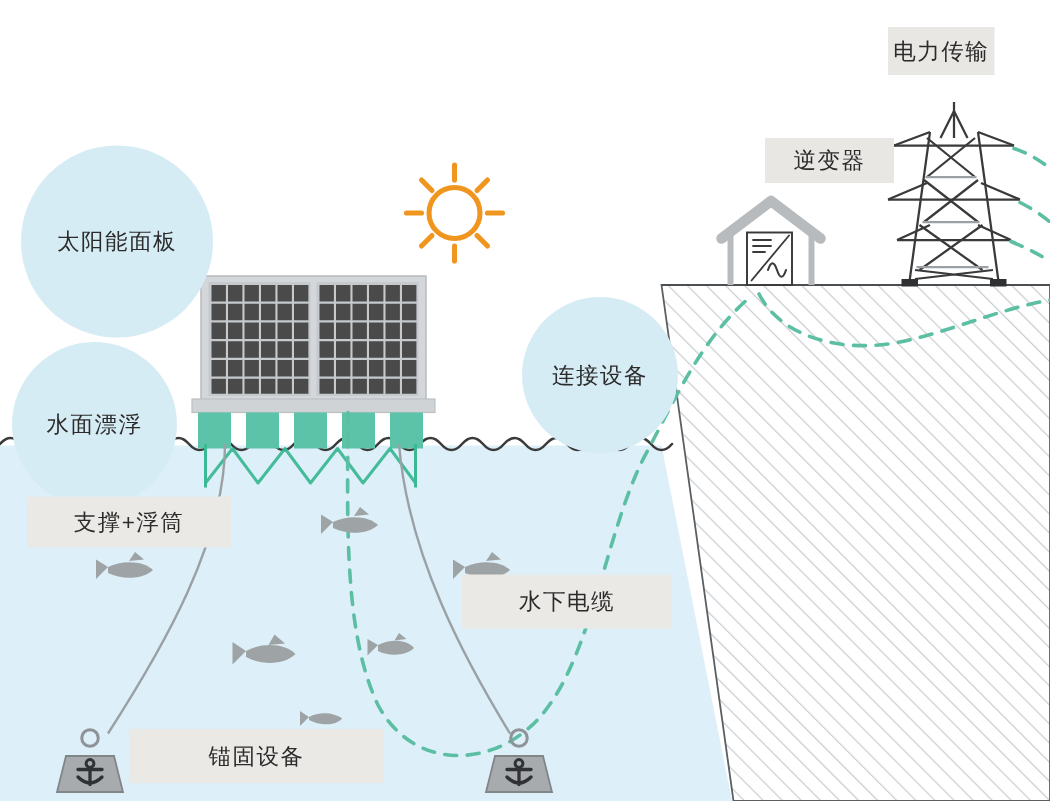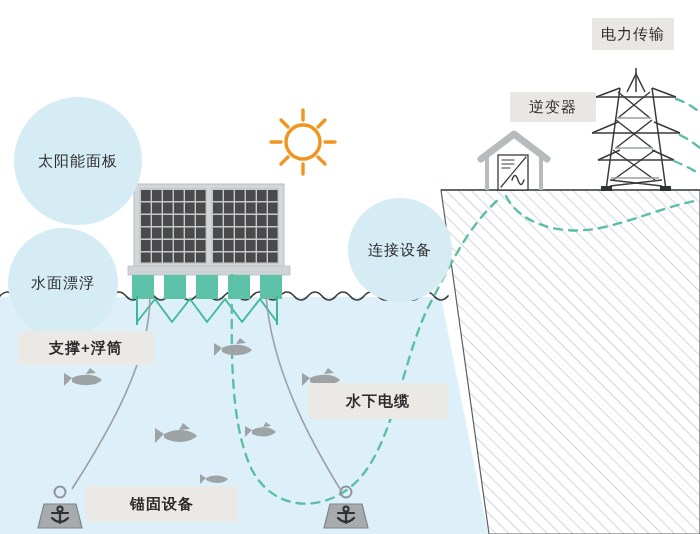--- a/index.html
+++ b/index.html
@@ -3,21 +3,21 @@
 <meta charset="utf-8">
 <style>
   html,body{margin:0;padding:0;background:#ffffff;}
   body{font-family:"Liberation Sans","DejaVu Sans",sans-serif;}
   #stage{position:relative;width:700px;height:534px;background:#ffffff;overflow:hidden;}
   #stage svg.layer{position:absolute;left:0;top:0;width:700px;height:534px;}
   .lbl{position:absolute;display:flex;align-items:center;justify-content:center;
        color:#2b2b2b;letter-spacing:1px;white-space:nowrap;}
   .lbl-circle{border-radius:50%;background:#d6ecf5;font-size:15px;text-align:center;}
   .lbl-box{background:#e9e7e4;font-size:15px;}
-  .lbl-box.pale{background:#ebe9e6;font-weight:bold;}
+  .lbl-box.pale{background:#ebe9e6;}
 </style>
 </head>
 <body>
 
 <div id="stage">
 
   <svg class="layer" viewBox="0 0 700 534">
     <defs>
 
       <pattern id="hatch" width="9" height="9" patternUnits="userSpaceOnUse" patternTransform="rotate(-45)">
@@ -291,29 +291,29 @@
   </div>
 
   <div class="lbl lbl-circle" style="left:348px;top:198px;width:104px;height:104px;">
     <span>连接设备</span>
   </div>
 
   <div class="lbl lbl-box" style="left:510px;top:92px;width:86px;height:30px;">
     <span>逆变器</span>
   </div>
 
-  <div class="lbl lbl-box" style="left:592px;top:18px;width:82px;height:32px;align-items:center;">
+  <div class="lbl lbl-box" style="left:592px;top:18px;width:71px;height:32px;align-items:center;">
     <span>电力传输</span>
   </div>
 
   <div class="lbl lbl-box pale" style="left:18px;top:331px;width:136px;height:34px;">
     <span>支撑+浮筒</span>
   </div>
 
   <div class="lbl lbl-box pale" style="left:308px;top:383px;width:140px;height:36px;justify-content:center;">
     <span>水下电缆</span>
   </div>
 
-  <div class="lbl lbl-box pale" style="left:86px;top:486px;width:152px;height:36px;">
+  <div class="lbl lbl-box pale" style="left:86px;top:486px;width:170px;height:36px;">
     <span>锚固设备</span>
   </div>
 
 </div>
 
 </body></html>

